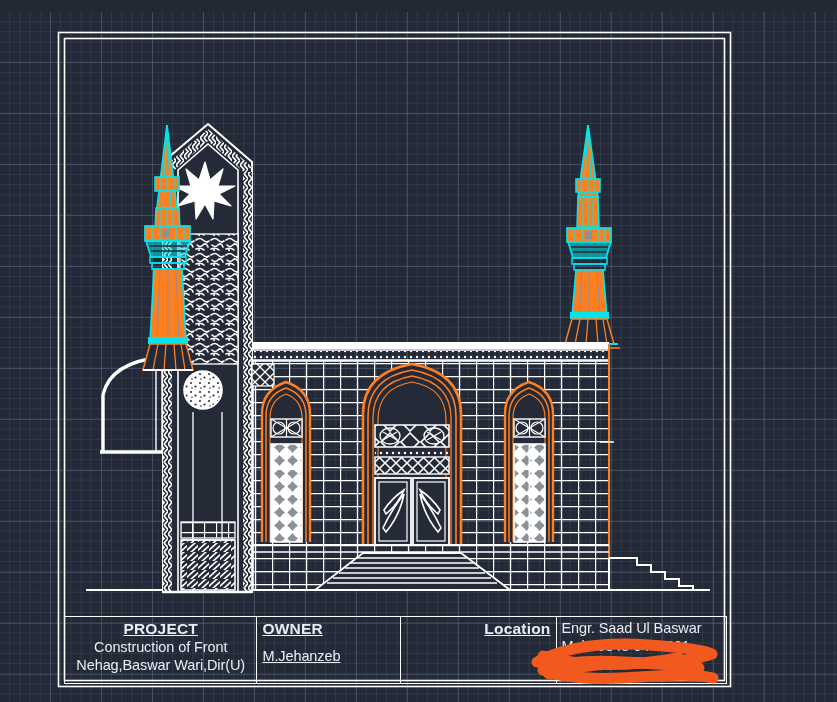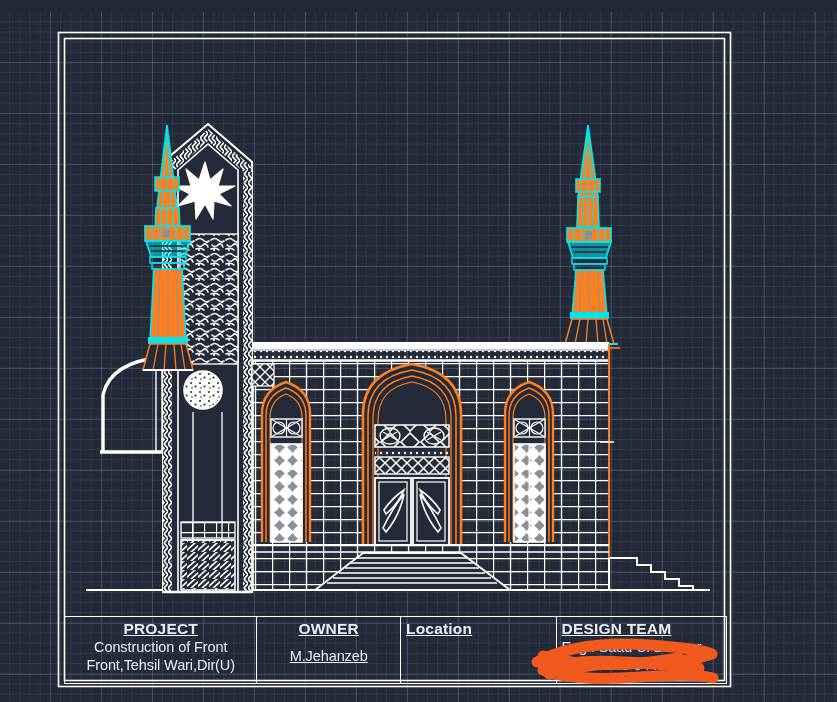--- a/index.html
+++ b/index.html
@@ -36,37 +36,37 @@
     color: #e9eef5;
   }
   .tb-cell {
     position: relative;
     border-right: 1px solid #ffffff;
     padding: 2px 5px 0 5px;
     overflow: hidden;
   }
   .tb-cell:last-child { border-right: none; }
   .c-project  { width: 193px; text-align: center; }
-  .c-owner    { width: 144px; text-align: center; }
+  .c-owner    { width: 144px; text-align: left; }
   .c-location { width: 156px; text-align: left; }
   .c-design   { width: 170px; text-align: left; }
   .tb-head {
     font-size: 15.5px; font-weight: bold;
     text-decoration: underline;
     letter-spacing: .2px;
     line-height: 19px;
     white-space: nowrap;
   }
   .tb-head.left { text-align: left; }
   .tb-line {
     font-size: 14.5px; line-height: 18px;
     white-space: nowrap; letter-spacing: -.1px;
   }
   .tb-line.bold { font-weight: normal; text-decoration: underline; }
-  .c-location .tb-head { text-align: left; }
+  .c-location .tb-head { text-align: right; }
   .c-location .tb-line { padding-top: 10px; }
   .c-owner .tb-line { padding-top: 9px; }
   .scribble {
     position: absolute;
     left: 529px; top: 620px;
     width: 190px; height: 56px;
     pointer-events: none;
   }
 </style>
 </head>
@@ -330,34 +330,33 @@
       <path d="M609 336 H620" stroke="#ff7f1f" stroke-width="1.5"></path>
     </g>
 
   </svg>
 
   <div class="tb-wrap">
 
     <div class="tb-cell c-project">
       <div class="tb-head">PROJECT</div>
       <div class="tb-line">Construction of Front</div>
-      <div class="tb-line">Front,Tehsil Wari,Dir(U)</div>
+      <div class="tb-line">Nehag,Baswar Wari,Dir(U)</div>
     </div>
 
     <div class="tb-cell c-owner">
       <div class="tb-head">OWNER</div>
       <div class="tb-line bold">M.Jehanzeb</div>
     </div>
 
     <div class="tb-cell c-location">
       <div class="tb-head">Location</div>
     </div>
 
     <div class="tb-cell c-design">
-      <div class="tb-head left">DESIGN TEAM</div>
       <div class="tb-line">Engr. Saad Ul Baswar</div>
       <div class="tb-line">Mob: 0345-9449961</div>
     </div>
   </div>
 
   <svg class="scribble" viewBox="0 0 190 56">
     <g fill="none" stroke="#f2591e" stroke-width="11" stroke-linecap="round" stroke-linejoin="round">
       <path d="M8 30 Q50 8 120 13 Q175 17 183 22 Q150 33 95 30 Q40 27 14 38
                Q45 50 110 45 Q165 41 184 46"></path>
       <path d="M14 24 Q70 40 150 26"></path>

